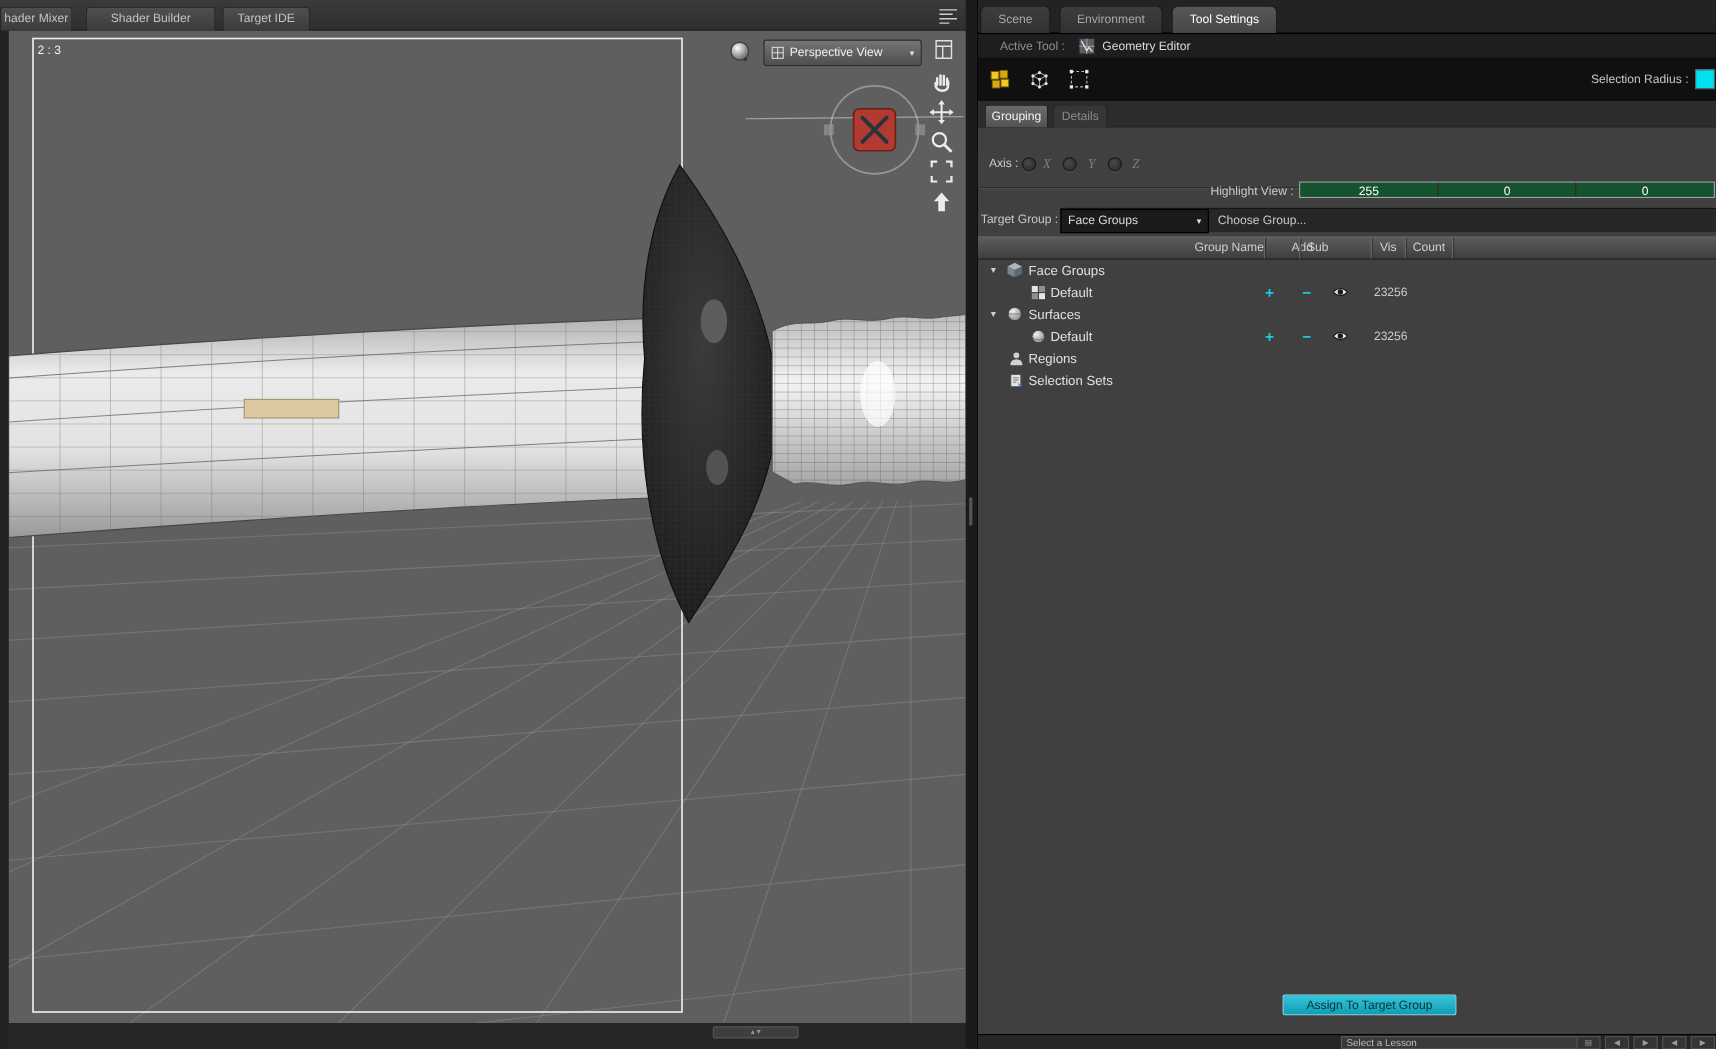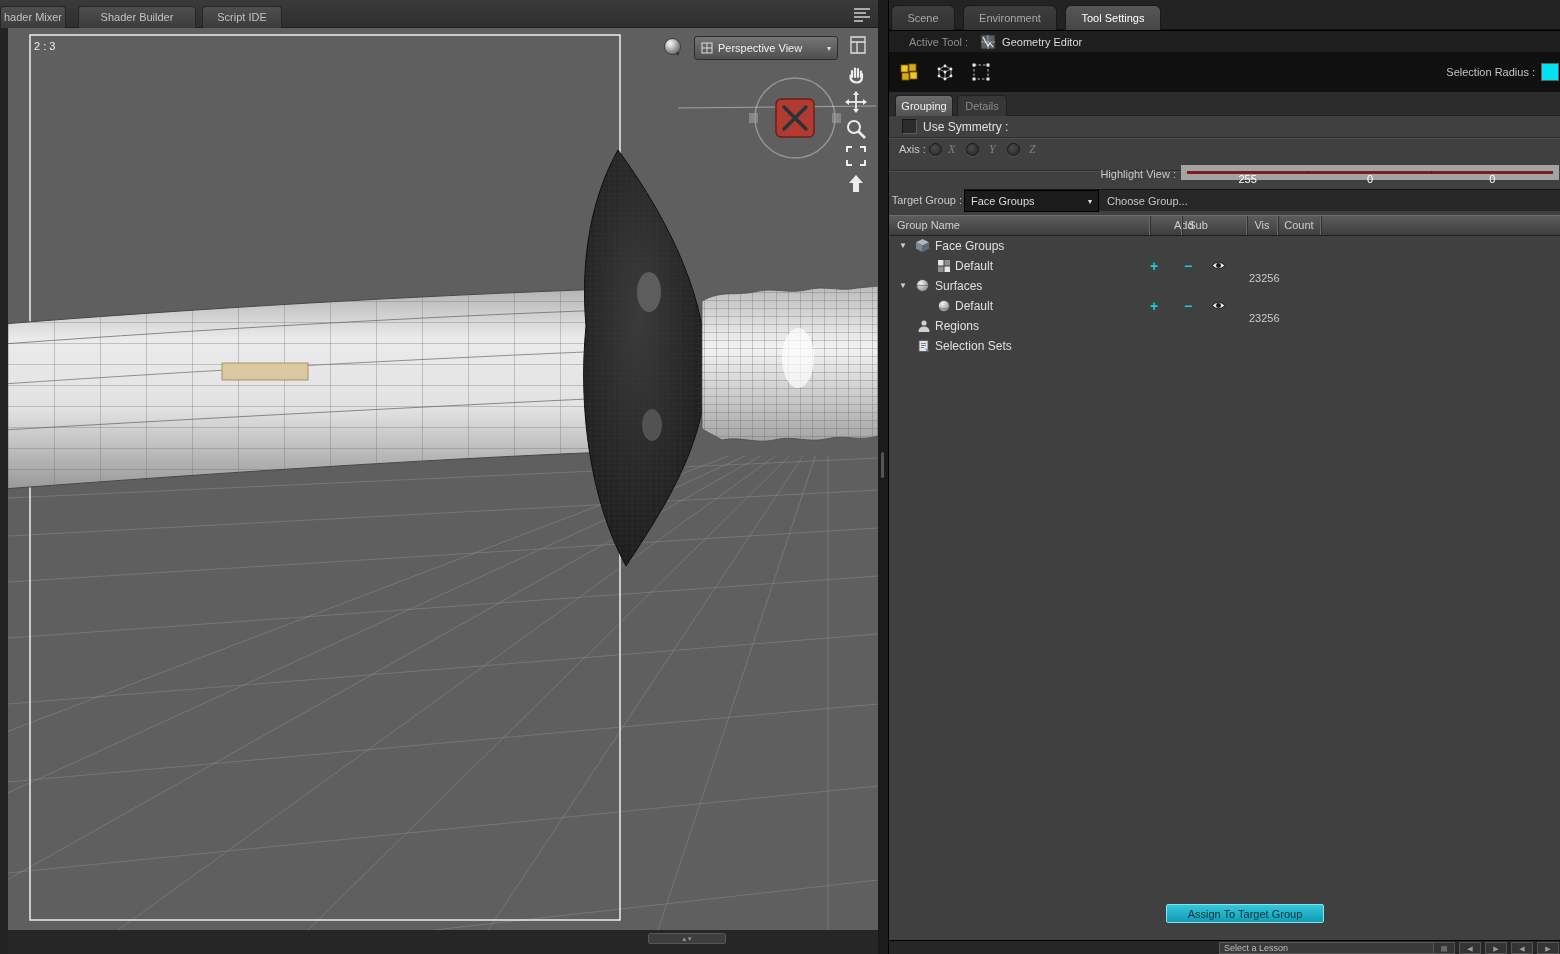--- a/index.html
+++ b/index.html
@@ -75,51 +75,51 @@
 
   #axis-row { position:absolute; left:0; top:23px; width:672px; height:32px;
     border-bottom:1px solid #2d2d2d; box-shadow:0 1px 0 #4f4f4f; }
   #axis-row .alab { position:absolute; left:10px; line-height:20px; color:#c9c9c9; }
   .radio { position:absolute; top:4px; width:13px; height:13px; border-radius:50%;
     background:radial-gradient(circle at 40% 35%, #4a4a4a, #262626); border:1px solid #191919; box-shadow:0 1px 0 #565656; cursor:pointer; }
   .axis-opt { position:absolute; top:0; line-height:20px; color:#7f7f7f; font-style:italic; font-family:"Liberation Serif",serif; font-size:12px; }
 
   #hl-row { position:absolute; left:0; top:45px; width:672px; height:27px; }
   #hl-label { position:absolute; left:0; top:0; width:287px; text-align:right; line-height:27px; color:#c9c9c9; }
-  #hl-bar { position:absolute; left:292px; top:4px; width:378px; height:15px; background:#7f1d1d;
-    border:6px solid #a3a3a3; display:flex; cursor:pointer; }
+  #hl-bar { position:absolute; left:292px; top:4px; width:378px; height:15px; background:#14532d;
+    border:1px solid #a3a3a3; display:flex; cursor:pointer; }
   .hl-cell { flex:1; text-align:center; line-height:17px; color:#fff; font-size:11px; border-right:1px solid rgba(90,0,0,.55); }
   .hl-cell:last-child { border-right:none; }
 
   #tg-row { position:absolute; left:0; top:73px; width:672px; height:22px; }
   #tg-label { position:absolute; left:0; top:0; width:73px; text-align:right; line-height:22px; color:#c9c9c9; }
   #tg-strip { position:absolute; left:75px; top:0; right:0; height:22px; background:#272727; border-top:1px solid #151515; }
   #tg-dropdown { position:absolute; left:0; top:0; width:135px; height:22px; background:#1b1b1b; border:1px solid #000;
     display:flex; align-items:center; padding:0 6px; cursor:pointer; }
   #tg-dropdown .vlab { flex:1; color:#dcdcdc; }
   #choose-group { position:absolute; left:143px; top:0; line-height:22px; color:#c8c8c8; cursor:pointer; }
 
   #tbl-header { position:absolute; left:0; top:99px; width:672px; height:21px; display:flex;
     background:linear-gradient(#5c5c5c,#3e3e3e); border-top:1px solid #6e6e6e; border-bottom:1px solid #1f1f1f; }
   .th { height:100%; line-height:19px; color:#cfcfcf; border-left:1px solid #6a6a6a; box-shadow:inset 1px 0 0 #2f2f2f; text-align:center; }
-  .th.name { width:260px; text-align:left; padding-left:8px; border-left:none; box-shadow:none; }
+  .th.name { width:260px; text-align:right; padding-left:8px; border-left:none; box-shadow:none; }
   .th.add { width:32px;padding-left:24px; } .th.sub { width:33px; } .th.vis { width:31px;margin-left:32px; } .th.count { width:43px; }
   .th.fill { flex:1; }
 
   .trow { position:absolute; left:0; width:672px; height:20px; cursor:default; }
   .trow span, .trow .ic { position:absolute; }
   .texp { left:10px; top:0; width:12px; line-height:20px; font-size:8px; color:#cfcfcf; cursor:pointer; }
   .ic.l1 { left:26px; top:2px; } .ic.l1b { left:28px; top:3px; } .ic.l2 { left:48px; top:3px; }
   .tlabel { top:0; line-height:20px; color:#e0e0e0; font-size:12px; cursor:pointer; }
   .tlabel.l1 { left:46px; } .tlabel.l2 { left:66px; }
   .tadd { left:250px; width:30px; top:0; line-height:20px; text-align:center; color:#19ccе0; }
   .tadd, .tsub { font-size:14px; font-weight:bold; color:#19cce0; cursor:pointer; }
   .tsub { left:284px; width:30px; top:0; line-height:20px; text-align:center; }
   .tvis { left:322px; top:4px; cursor:pointer; }
-  .tcount { left:360px; top:12px; line-height:20px; color:#cccccc; }
+  .tcount { left:360px; top:0; line-height:20px; color:#cccccc; }
 
   #assign-btn { position:absolute; left:277px; top:788px; width:158px; height:19px;
     background:linear-gradient(#36c6da,#109db4); border:1px solid #7de4f2; border-radius:2px;
     color:#06323a; font-size:11px; font-family:"Liberation Sans",sans-serif; cursor:pointer; }
 
   #right-bottombar { position:absolute; left:0; top:940px; width:672px; height:14px; background:#262626; border-top:1px solid #000; }
   #lesson-dd { position:absolute; left:330px; top:1px; width:224px; height:12px; background:#3a3a3a; border:1px solid #5a5a5a;
     display:flex; align-items:center; padding:0 4px; font-size:9px; color:#bdbdbd; cursor:pointer; }
   #lesson-dd .vlab { flex:1; }
   #lesson-dd .dd-caret { font-size:7px; }
@@ -127,21 +127,21 @@
     color:#9a9a9a; font-size:7px; text-align:center; line-height:11px; cursor:pointer; }
 </style>
 </head>
 <body>
 
 <div id="app">
 
   <div id="left-tabbar">
     <div class="ltab" style="left:0;width:66px">hader Mixer</div>
     <div class="ltab" style="left:78px;width:118px">Shader Builder</div>
-    <div class="ltab" style="left:202px;width:80px">Script IDE</div>
+    <div class="ltab" style="left:202px;width:80px">Target IDE</div>
     <div id="lt-menu">
       <svg width="20" height="15" viewBox="0 0 20 15">
           <path d="M2 2 H18 M2 6 H14 M2 10 H18 M2 14 H11" stroke="#cfcfcf" stroke-width="1.3" fill="none"></path>
         </svg>
     </div>
   </div>
 
   <div id="left-edge"></div>
 
   <div id="viewport">
@@ -361,24 +361,20 @@
       <div id="sel-radius-swatch"></div>
     </div>
 
     <div id="subtabs">
       <div class="stab active" style="left:6px;width:58px">Grouping</div>
       <div class="stab inactive" style="left:68px;width:50px">Details</div>
     </div>
 
     <div id="panel-body">
 
-      <div id="sym-row">
-        <div id="sym-check"></div>
-        <span id="sym-label">Use Symmetry :</span>
-      </div>
 
       <div id="axis-row">
         <span class="alab">Axis :</span>
         <span class="radio" style="left:40px"></span>
         <span class="axis-opt" style="left:59px">X</span>
         <span class="radio" style="left:77px"></span>
         <span class="axis-opt" style="left:100px">Y</span>
         <span class="radio" style="left:118px"></span>
         <span class="axis-opt" style="left:140px">Z</span>
       </div>

